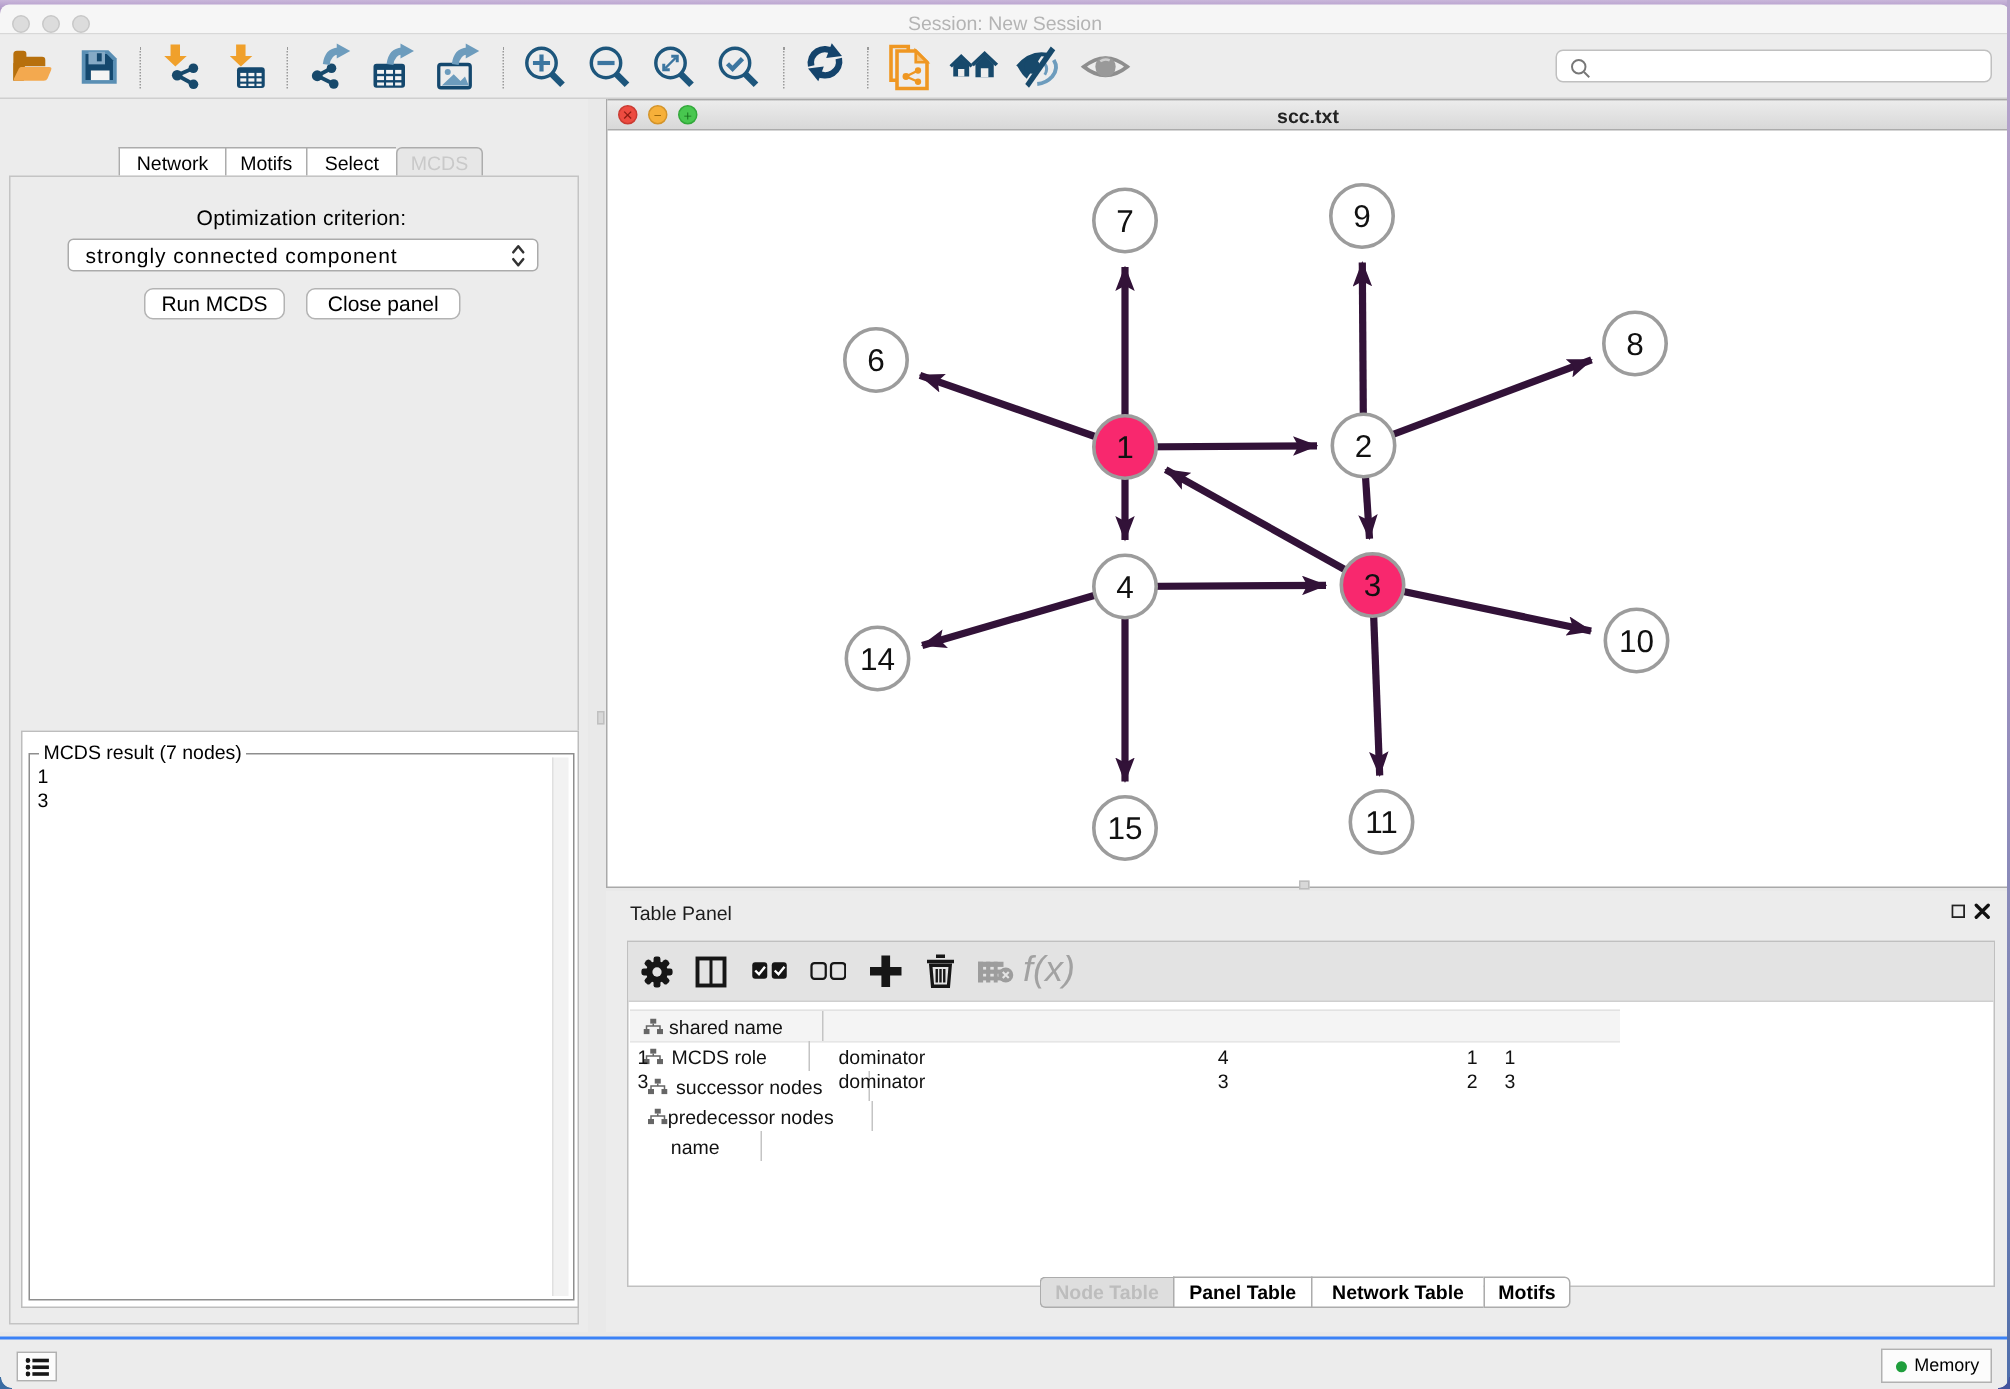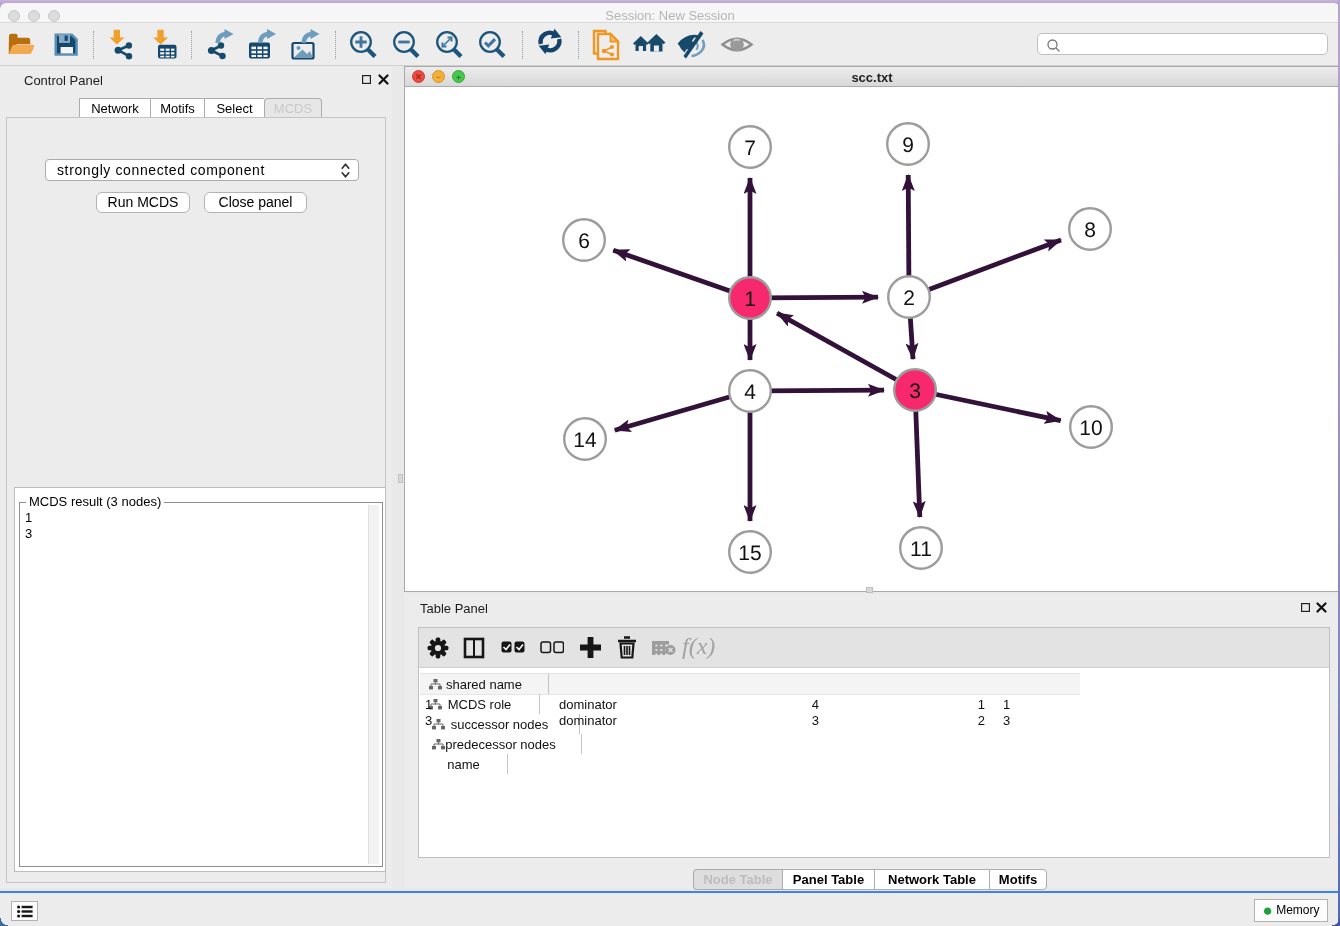--- a/index.html
+++ b/index.html
@@ -253,47 +253,39 @@
   <div class="sep" style="left:578px"></div>
   <div id="searchbox">
     <svg width="16" height="16" style="position:absolute;left:8px;top:4px" viewBox="0 0 16 16">
       <circle cx="6.5" cy="6.5" r="4.5" fill="none" stroke="#777" stroke-width="1.3"></circle>
       <line x1="10" y1="10" x2="13.5" y2="13.5" stroke="#777" stroke-width="1.3"></line>
     </svg>
   </div>
 </div>
 
 <div class="abs" id="cpanel">
-  <div id="cpanel-hdr">
-    <div class="t">Control Panel</div>
-    <svg width="9" height="9" style="position:absolute;left:362px;top:9px" viewBox="0 0 9 9">
-      <rect x="0.5" y="0.5" width="8" height="8" fill="none" stroke="#222" stroke-width="1.4"></rect>
-    </svg>
-    <svg width="11" height="11" style="position:absolute;left:378px;top:8px" viewBox="0 0 11 11">
-      <path d="M1.5 1.5 L9.5 9.5 M9.5 1.5 L1.5 9.5" stroke="#111" stroke-width="2.2" stroke-linecap="round"></path>
-    </svg>
-  </div>
   <div class="tabrow" style="left:79px; top:32px;">
     <div class="tab" style="width:71px">Network</div>
     <div class="tab" style="width:54px">Motifs</div>
     <div class="tab" style="width:60px">Select</div>
     <div class="tab sel" style="width:58px">MCDS</div>
   </div>
   <div id="cp-body">
+    <div id="optlabel">Optimization criterion:</div>
     <div id="optsel">strongly connected component
       <svg class="updown" viewBox="0 0 9 15">
         <path d="M1.2 5.2 L4.5 1.2 L7.8 5.2" fill="none" stroke="#333" stroke-width="1.7" stroke-linecap="round" stroke-linejoin="round"></path>
         <path d="M1.2 9.8 L4.5 13.8 L7.8 9.8" fill="none" stroke="#333" stroke-width="1.7" stroke-linecap="round" stroke-linejoin="round"></path>
       </svg>
     </div>
     <div class="btn" style="left:89px; top:74px; width:94px;">Run MCDS</div>
     <div class="btn" style="left:197px; top:74px; width:103px;">Close panel</div>
     <div id="resultbox">
       <div id="fieldset">
-        <div id="fieldlabel">MCDS result (3 nodes)</div>
+        <div id="fieldlabel">MCDS result (7 nodes)</div>
         <div id="resnums">1<br>3</div>
         <div id="res-scroll"></div>
       </div>
     </div>
   </div>
 </div>
 
 <div class="abs" id="netwin">
   <div id="net-titlebar">
     <div class="mac" style="left:7px; background:#ed4b40; border:1px solid #ca3a31; color:#8c1b12;">✕</div>
@@ -410,21 +402,21 @@
           <rect x="0" y="0" width="3.4" height="14"></rect>
           <rect x="0" y="5.4" width="17" height="2.8"></rect>
           <rect x="0" y="10" width="17" height="2.6"></rect>
           <rect x="5.4" y="0" width="2.8" height="14"></rect>
           <rect x="10.5" y="0" width="2.6" height="14"></rect>
         </g>
         <circle cx="18.5" cy="9" r="5" fill="#9d9d9d"></circle>
         <path d="M16.5 7 l4 4 m0 -4 l-4 4" stroke="#e3e3e3" stroke-width="1.4"></path>
       </svg>
 
-      <div style="position:absolute;left:263px;top:5px;font-family:Liberation Serif, serif;font-style:italic;font-size:24px;color:#a2a2a2;">f(x)</div>
+      <div style="position:absolute;left:263px;top:5px;font-family:Liberation Sans, sans-serif;font-style:italic;font-size:24px;color:#a2a2a2;">f(x)</div>
     </div>
     <div id="tp-headrow">
       <div class="hcell" style="width:129px"><svg class="hico" width="13" height="11" viewBox="0 0 13 11" style="position:absolute;left:9px;top:5px">
             <rect x="4.5" y="0" width="4" height="3.4" fill="#666"></rect>
             <rect x="0" y="7" width="4" height="3.4" fill="#666"></rect>
             <rect x="9" y="7" width="4" height="3.4" fill="#666"></rect>
             <path d="M6.5 3.4 v2 M2 7 v-2 h9 v2" stroke="#666" fill="none" stroke-width="1"></path>
           </svg>shared name</div>
       <div class="hcell" style="width:120px"><svg class="hico" width="13" height="11" viewBox="0 0 13 11" style="position:absolute;left:9px;top:5px">
             <rect x="4.5" y="0" width="4" height="3.4" fill="#666"></rect>
@@ -452,21 +444,21 @@
       <div class="trow" style="left:330px;top:69px;width:70px;text-align:right;">4</div>
       <div class="trow" style="left:490px;top:69px;width:76px;text-align:right;">1</div>
       <div class="trow" style="left:584px;top:69px;">1</div>
       <div class="trow" style="left:6px;  top:85px;">3</div>
       <div class="trow" style="left:140px;top:85px;">dominator</div>
       <div class="trow" style="left:330px;top:85px;width:70px;text-align:right;">3</div>
       <div class="trow" style="left:490px;top:85px;width:76px;text-align:right;">2</div>
       <div class="trow" style="left:584px;top:85px;">3</div>
     </div>
   </div>
-  <div class="bot-tabrow" style="left:289px; top:275px; display:flex;justify-content:space-between;">
+  <div class="bot-tabrow" style="left:289px; top:257px; display:flex;justify-content:space-between;">
     <div class="btab sel" style="width:89px">Node Table</div>
     <div class="btab" style="width:92px">Panel Table</div>
     <div class="btab" style="width:115px">Network Table</div>
     <div class="btab" style="width:58px">Motifs</div>
   </div>
 </div>
 
 <div class="abs" id="statusbar">
   <div id="listbtn">
     <svg width="16" height="13" viewBox="0 0 16 13" style="position:absolute;left:5px;top:3px">

